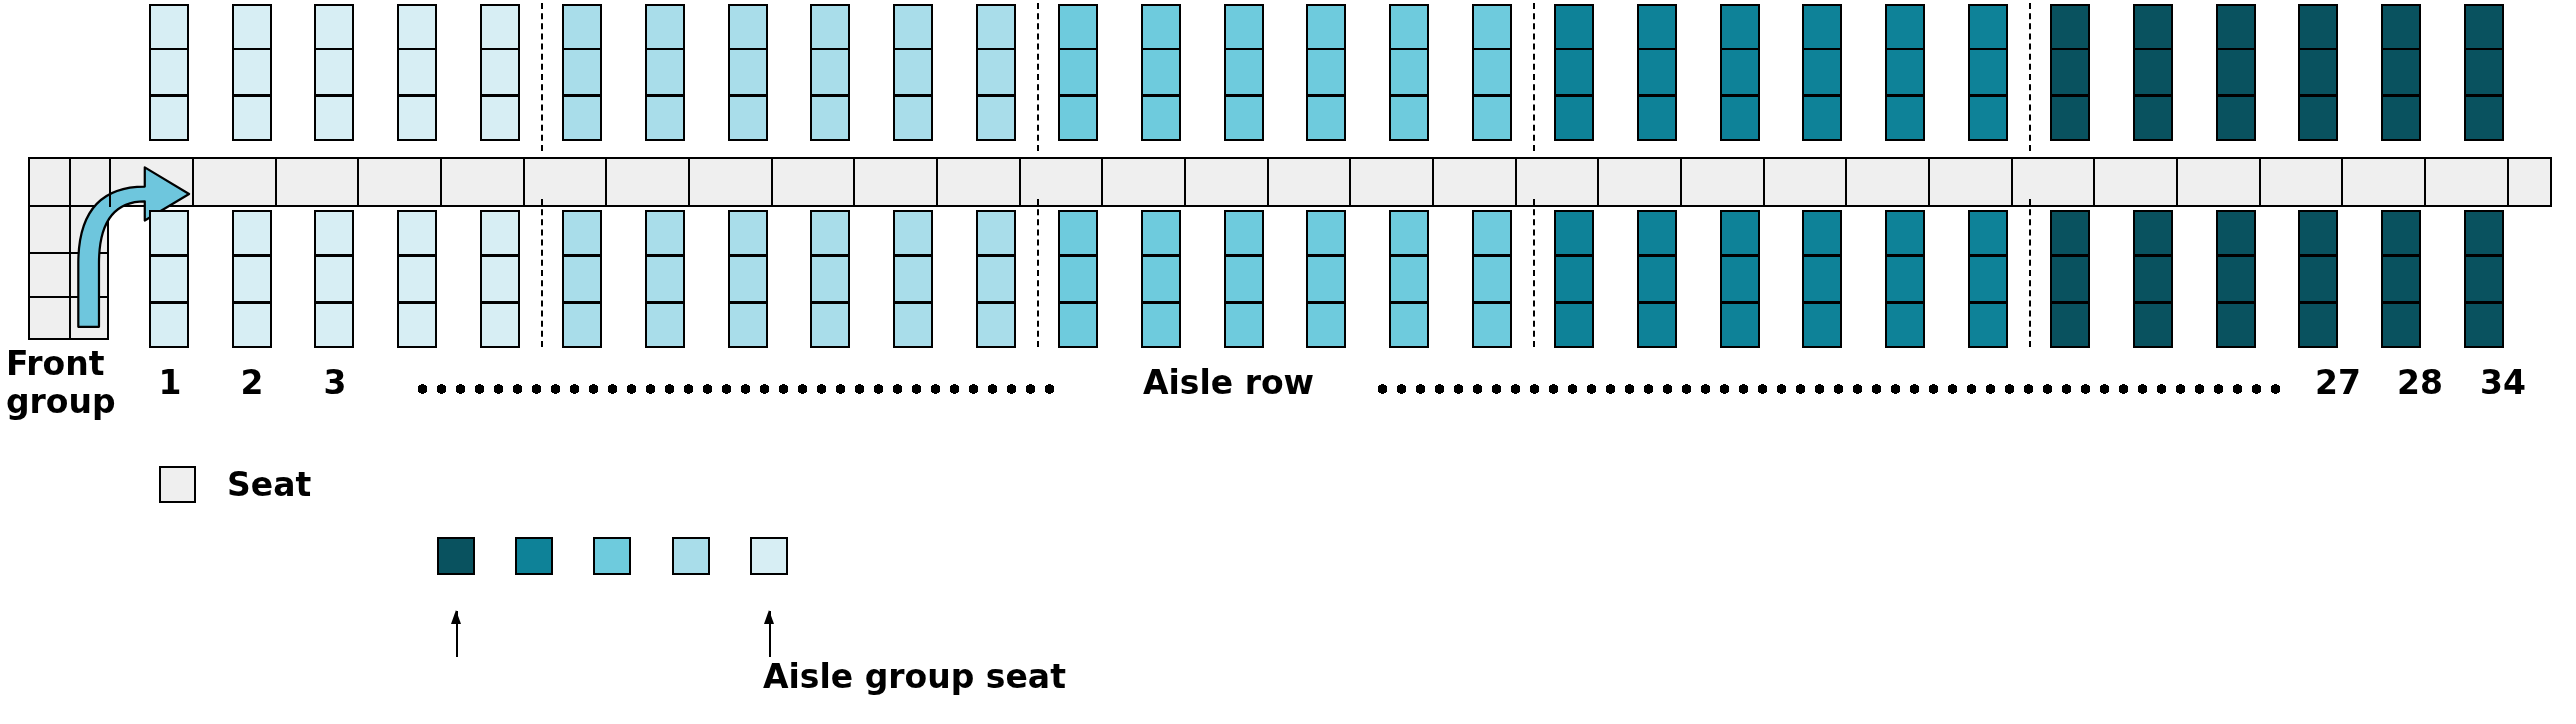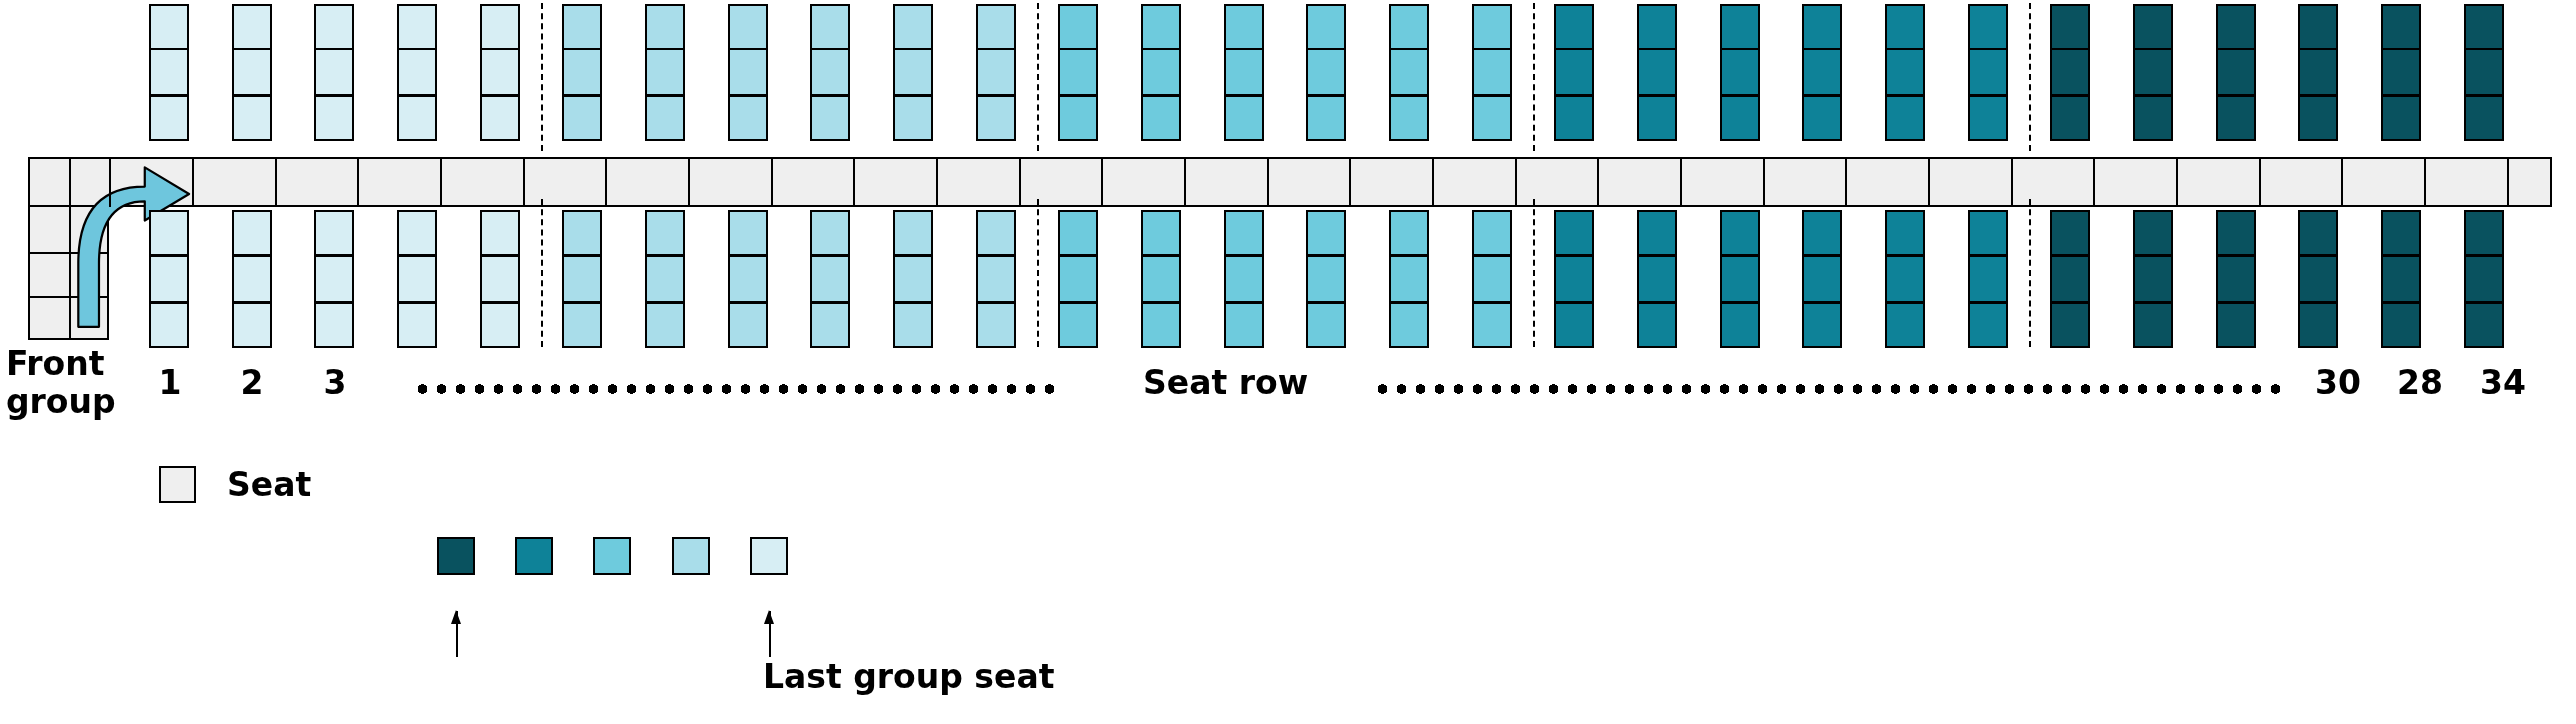--- a/index.html
+++ b/index.html
@@ -116,44 +116,44 @@
   <div class="seat-letter" id="lbl-F" style="left: 149px; top: 3.7px;">F</div>
   <div class="seat-letter" id="lbl-E" style="left: 149px; top: 49px;">E</div>
   <div class="seat-letter" id="lbl-D" style="left: 149px; top: 95px;">D</div>
   <div class="seat-letter" id="lbl-C" style="left: 149px; top: 210px;">C</div>
   <div class="seat-letter" id="lbl-B" style="left: 149px; top: 256px;">B</div>
   <div class="seat-letter" id="lbl-A" style="left: 149px; top: 302px;">A</div>
 
   <div class="rownum" style="left:148px">1</div>
   <div class="rownum" style="left:230px">2</div>
   <div class="rownum" style="left:313px">3</div>
-  <div class="rownum" style="left:2315px">30</div>
+  <div class="rownum" style="left:2315px">27</div>
   <div class="rownum" style="left:2397px">28</div>
   <div class="rownum" style="left:2480px">34</div>
 
   <div class="dots" style="left:413px;width:642px;"></div>
   <div class="dots" style="left:1373px;width:908px;"></div>
 
   <div class="lbl" id="front-door-l1">Front</div>
   <div class="lbl" id="front-door-l2">group</div>
-  <div class="lbl" id="seat-row-lbl">Seat row</div>
+  <div class="lbl" id="seat-row-lbl">Aisle row</div>
 
   <div id="legend-aisle-sw" style="background: rgb(239, 239, 239);"></div>
   <div class="lbl" id="legend-aisle-txt">Seat</div>
 
   <div class="sw" style="left: 437px; background: rgb(9, 82, 95);"></div>
   <div class="sw" style="left: 515px; background: rgb(14, 130, 152);"></div>
   <div class="sw" style="left: 593px; background: rgb(110, 203, 221);"></div>
   <div class="sw" style="left: 672px; background: rgb(169, 221, 234);"></div>
   <div class="sw" style="left: 750px; background: rgb(215, 238, 244);"></div>
 
   <div class="arrow-up" style="left:456px"></div>
   <div class="arrow-up" style="left:769px"></div>
 
-  <div class="lbl" id="last-grp-lbl">Last group seat</div>
+  <div class="lbl" id="last-grp-lbl">Aisle group seat</div>
 
 <div class="seat" style="left: 149px; top: 3.7px; background: rgb(215, 238, 244);"></div>
     <div class="seat mid" style="left: 149px; top: 49px; background: rgb(215, 238, 244);"></div>
     <div class="seat" style="left: 149px; top: 95px; background: rgb(215, 238, 244);"></div>
     <div class="seat" style="left: 149px; top: 210px; background: rgb(215, 238, 244);"></div>
     <div class="seat mid" style="left: 149px; top: 256px; background: rgb(215, 238, 244);"></div>
     <div class="seat" style="left: 149px; top: 302px; background: rgb(215, 238, 244);"></div>
     <div class="seat" style="left: 232px; top: 3.7px; background: rgb(215, 238, 244);"></div>
     <div class="seat mid" style="left: 232px; top: 49px; background: rgb(215, 238, 244);"></div>
     <div class="seat" style="left: 232px; top: 95px; background: rgb(215, 238, 244);"></div>

